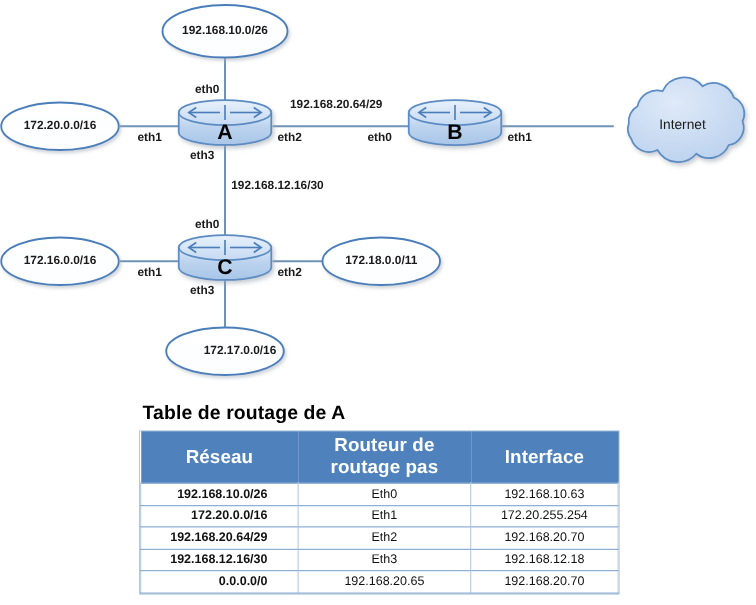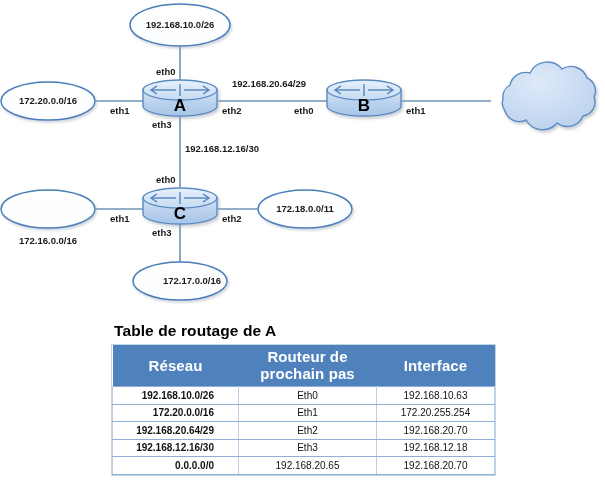--- a/index.html
+++ b/index.html
@@ -231,32 +231,33 @@
                a19,19 0 0 1 -31,-3
                a15,15 0 0 1 -21,-9
                a13,13 0 0 1 -2,-12 Z" fill="url(#cloudGrad)" stroke="#5b8cc4" stroke-width="1.4"></path>
     </g>
   </svg>
 
   <div class="node-text" style="left:130px; top:20px; width:100px;">192.168.10.0/26</div>
 
   <div class="node-text" style="left:0px; top:96px; width:96px;">172.20.0.0/16</div>
 
-  <div class="node-text" style="left:0px; top:204px; width:96px;margin-top:32px;">172.16.0.0/16</div>
+  <div class="node-text" style="left:0px; top:204px; width:96px;">172.16.0.0/16</div>
 
   <div class="node-text" style="left:257px; top:204px; width:96px;">172.18.0.0/11</div>
 
   <div class="node-text" style="left:132px; top:276px; width:120px;">172.17.0.0/16</div>
 
   <div class="router-letter" style="left:160px; top:97px; width:40px;">A</div>
 
   <div class="router-letter" style="left:344px; top:97px; width:40px;">B</div>
 
   <div class="router-letter" style="left:160px; top:205px; width:40px;">C</div>
 
+  <div class="cloud-text" style="left:496px; top:94px; width:100px;">Internet</div>
 
   <div class="diagram-label" style="left:232px; top:79px;">192.168.20.64/29</div>
 
   <div class="diagram-label" style="left:185px; top:144px;">192.168.12.16/30</div>
 
   <div class="diagram-label" style="left:156px; top:67px;">eth0</div>
   <div class="diagram-label" style="left:110px; top:106px;">eth1</div>
   <div class="diagram-label" style="left:222px; top:106px;">eth2</div>
   <div class="diagram-label" style="left:152px; top:120px;">eth3</div>
 
@@ -274,21 +275,21 @@
 
   <table class="routing-table">
     <colgroup>
       <col class="col-a">
         <col class="col-b">
         <col class="col-c">
     </colgroup>
     <thead>
       <tr>
         <th>Réseau</th>
-        <th>Routeur de prochain pas</th>
+        <th>Routeur de routage pas</th>
         <th>Interface</th>
       </tr>
     </thead>
     <tbody id="routing-table-body">
       <tr>
         <td class="col-net">192.168.10.0/26</td>
         <td>Eth0</td>
         <td>192.168.10.63</td>
       </tr>
       <tr>

